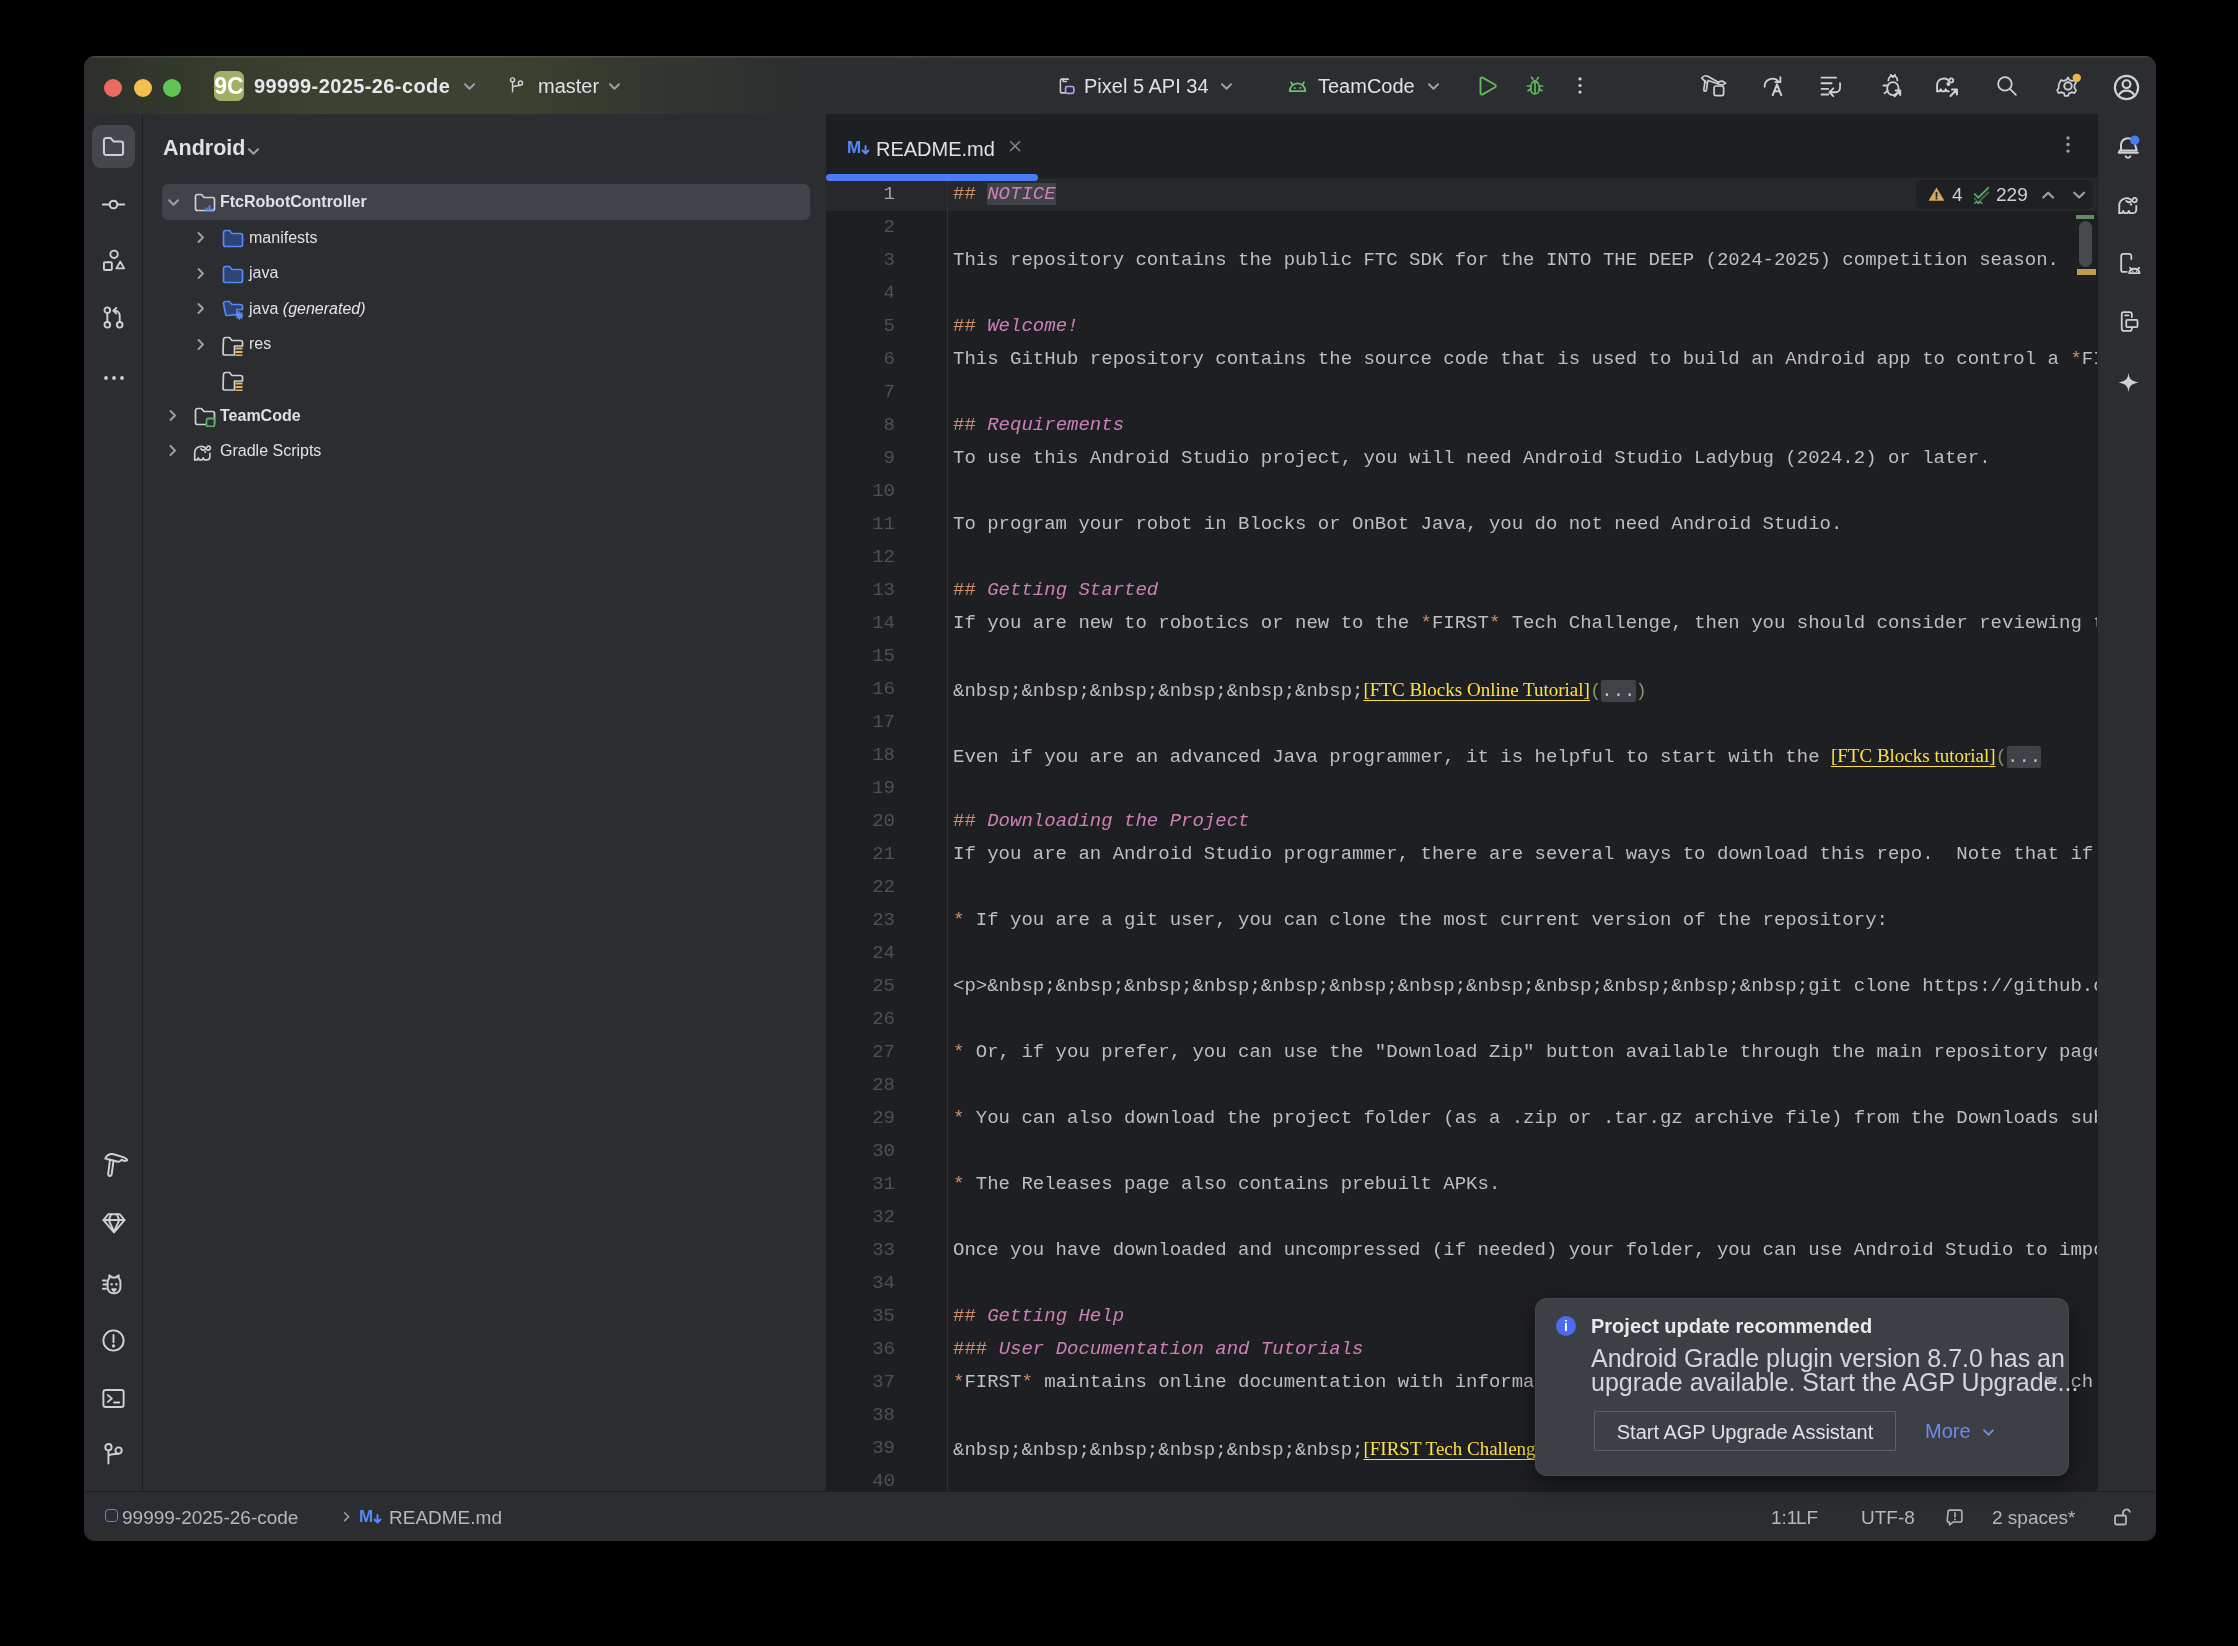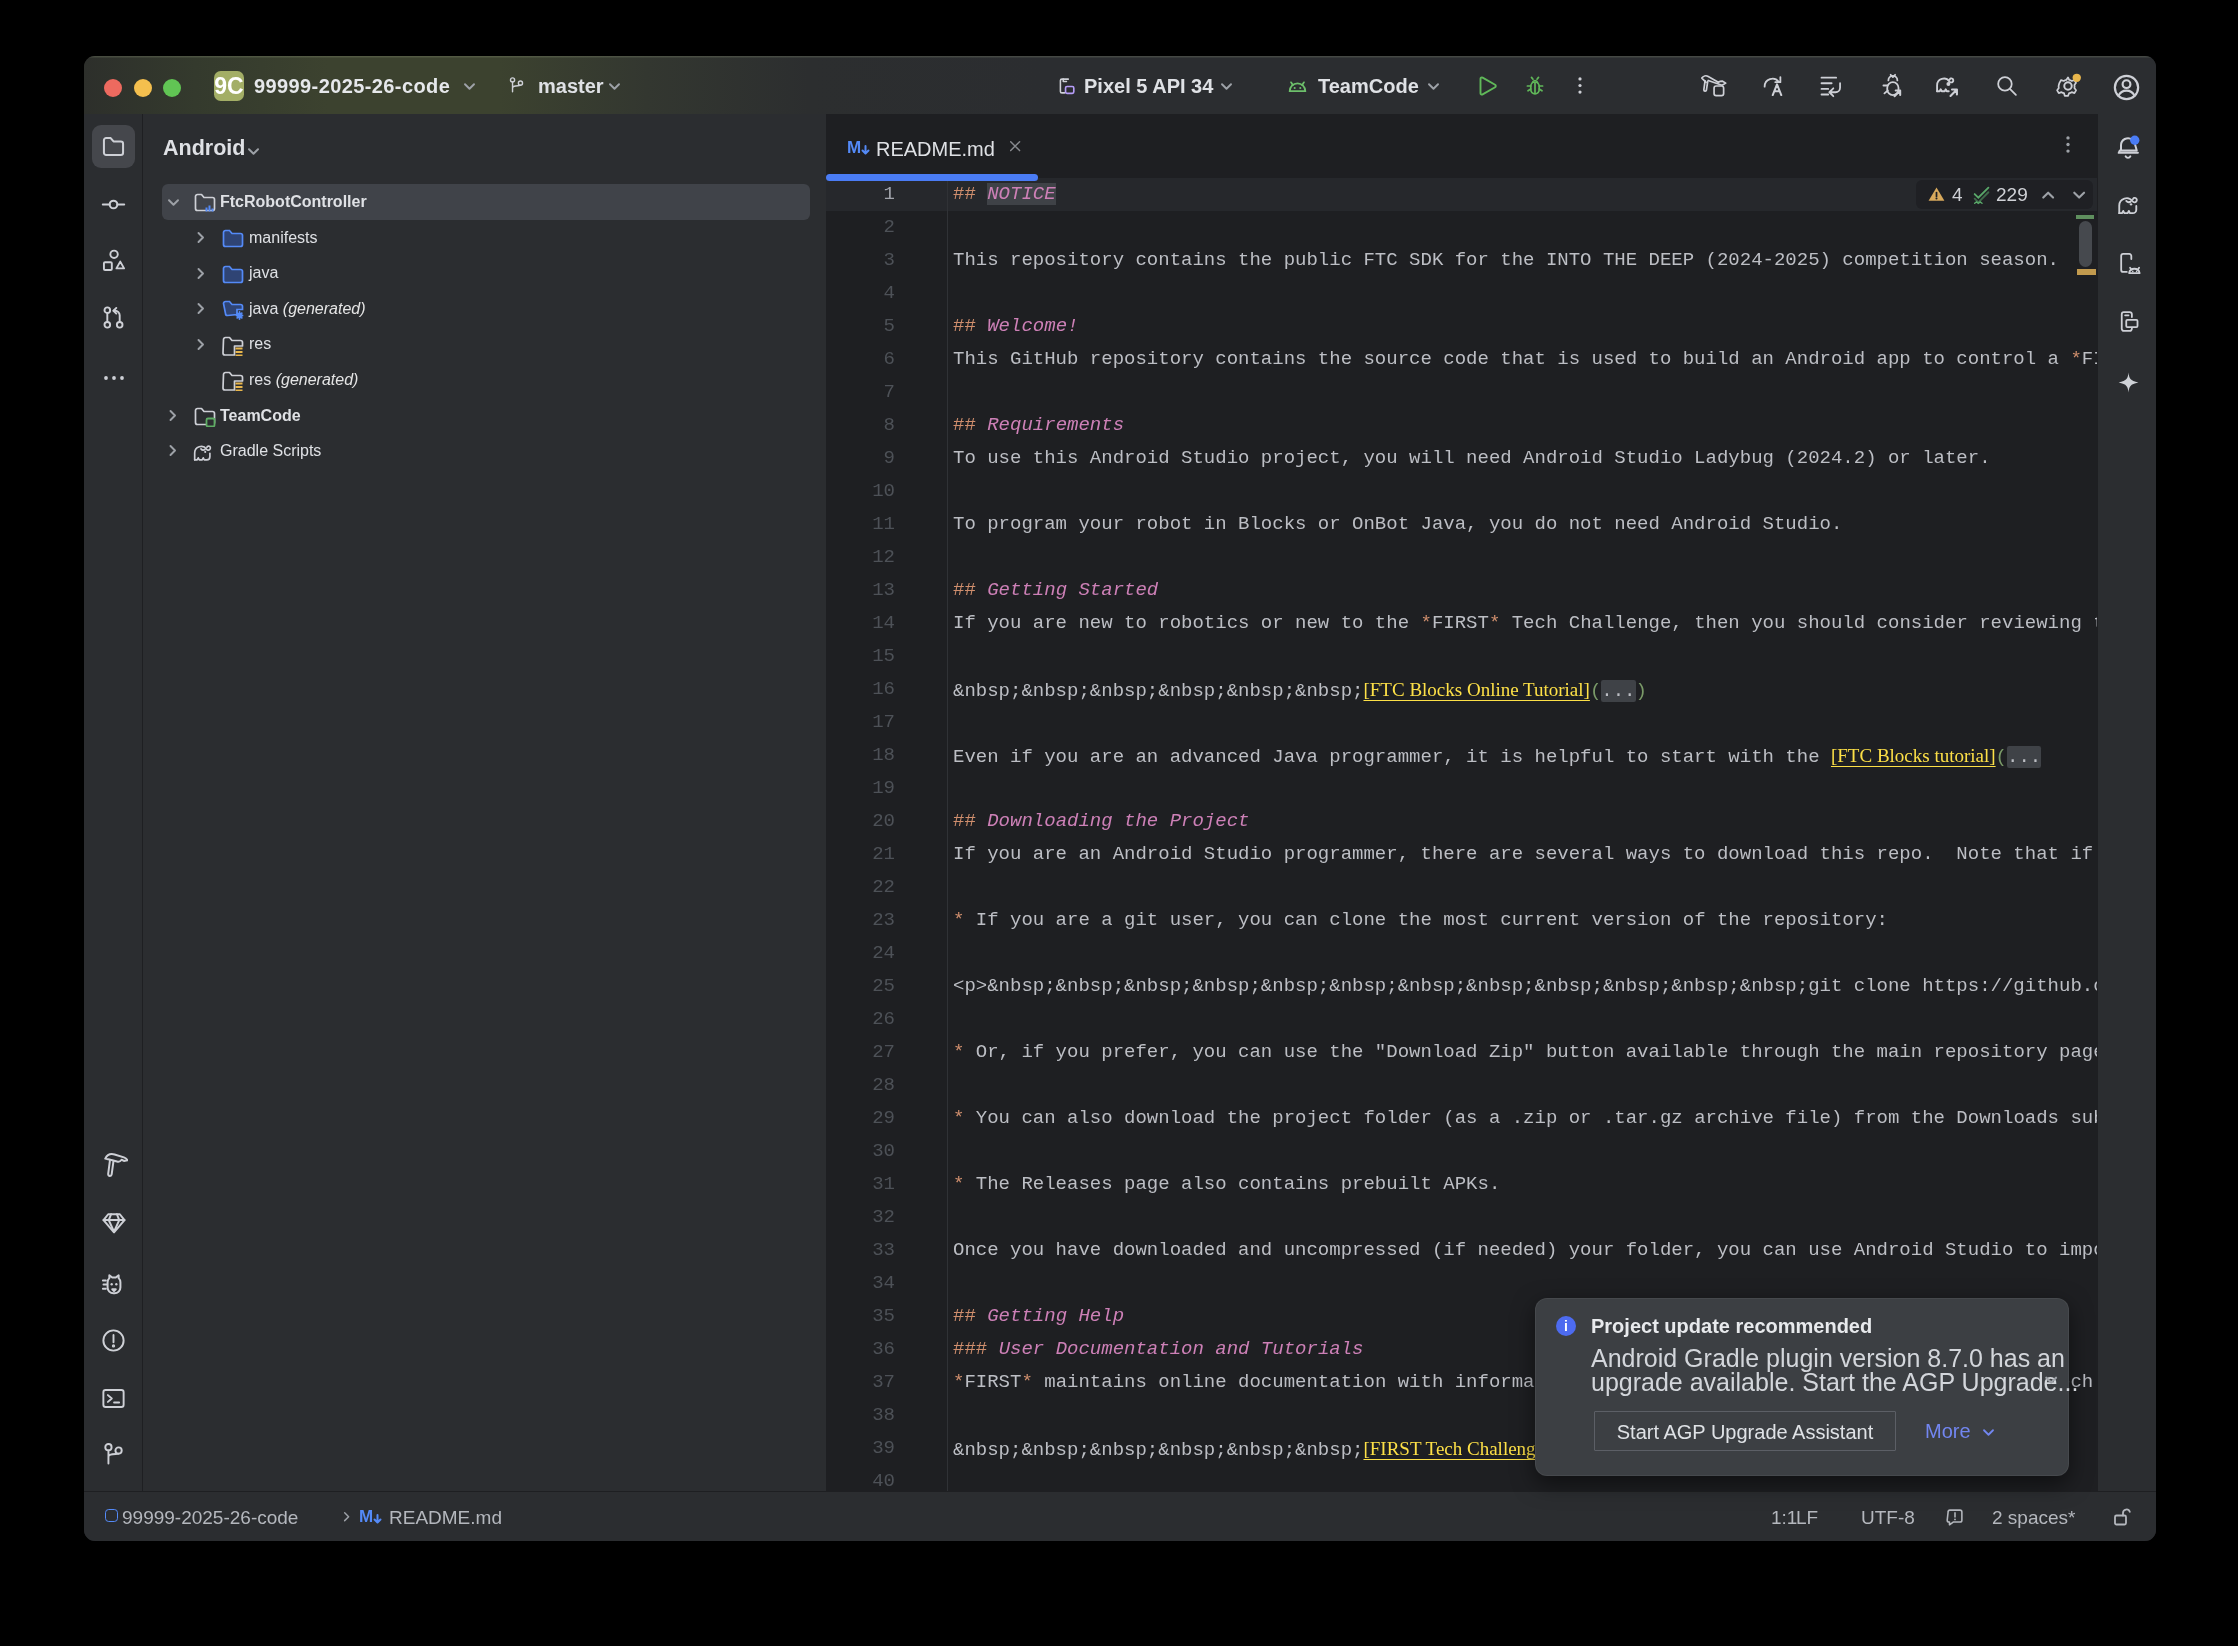--- a/index.html
+++ b/index.html
@@ -6,21 +6,21 @@
 *{box-sizing:border-box;}
 .abs{position:absolute;}
 .ui{font-family:"Liberation Sans",sans-serif;}
 .mono{font-family:"Liberation Mono",monospace;font-size:19px;line-height:33px;white-space:pre;}
 #win{position:absolute;left:84px;top:56px;width:2072px;height:1485px;border-radius:11px;overflow:hidden;background:#1e1f22;}
 #titlebar{position:absolute;left:0;top:0;width:2072px;height:58px;
 background:linear-gradient(90deg,#2d2f2b 0px,#343a2d 111px,#3c422f 244px,#3c422f 415px,#333730 563px,#2c2e2f 725px,#2b2d30 962px,#2b2d30 2072px);
 box-shadow:inset 0 1.5px 0 rgba(205,215,175,0.16);}
 .tl{position:absolute;top:23px;width:18px;height:18px;border-radius:50%;}
 #ttext{position:absolute;left:170px;top:0;height:58px;line-height:61px;font-size:20px;font-weight:bold;color:#e6e8eb;letter-spacing:0.4px;}
-.tsub{font-weight:bold;color:#dfe1e5;}
+.tsub{font-weight:normal;color:#dfe1e5;}
 .chev{stroke:#9da1a7;stroke-width:2.6;fill:none;stroke-linecap:round;stroke-linejoin:round;}
 .icn{stroke:#ced0d6;stroke-width:1.7;fill:none;stroke-linecap:round;stroke-linejoin:round;}
 .icn2{stroke:#ced0d6;stroke-width:1.6;fill:none;stroke-linecap:round;stroke-linejoin:round;}
 #lstrip{position:absolute;left:0;top:58px;width:59px;height:1377px;background:#2b2d30;border-right:0.7px solid #1e1f22;}
 #proj{position:absolute;left:59px;top:58px;width:683px;height:1377px;background:#2b2d30;}
 #editor{position:absolute;left:742px;top:58px;width:1271px;height:1377px;background:#1e1f22;overflow:hidden;}
 #rstrip{position:absolute;left:2013px;top:58px;width:59px;height:1377px;background:#2b2d30;border-left:0.7px solid #1e1f22;}
 #status{position:absolute;left:0;top:1435px;width:2072px;height:50px;background:#2b2d30;border-top:0.7px solid #1e1f22;font-size:19px;color:#b4b7bd;}
 .c-txt{color:#bcbec4;}
 .c-h{color:#cf8e6d;}
@@ -287,21 +287,20 @@
         </g>
       </svg>
     <div class="treerow" style="top:212px;left:106px;">res</div>
 
     <svg class="abs" style="left:78px;top:256px;" width="24" height="21" viewBox="0 0 24 21">
         <path class="icn" d="M2.5 4.5 a2 2 0 0 1 2 -2 h4 l2.5 3 h8.5 a2 2 0 0 1 2 2 v3.5 h-8 V20 h-9.5 a2 2 0 0 1 -2 -2 z" style="stroke-width:1.7"></path>
         <g style="stroke:#e8b64c;stroke-width:2;fill:none">
           <path d="M14.5 13.5 h7 M14.5 17 h7 M14.5 20.5 h7"></path>
         </g>
       </svg>
-    <div class="treerow" style="top:248px;left:106px;">res <span class="gen">(generated)</span></div>
 
     <svg class="abs" style="left:23px;top:294px;" width="15" height="15" viewBox="0 0 20 20">
         <path class="chev" d="M6 4 l6 6 l-6 6"></path>
       </svg>
     <svg class="abs" style="left:50px;top:292px;" width="24" height="21" viewBox="0 0 24 21">
         <path class="icn" d="M2.5 4.5 a2 2 0 0 1 2 -2 h4 l2.5 3 h8.5 a2 2 0 0 1 2 2 v9 a2 2 0 0 1 -2 2 h-15 a2 2 0 0 1 -2 -2 z" style="stroke-width:1.7"></path>
         <rect x="13.5" y="12.5" width="8" height="8" rx="1.5" style="fill:#2b2d30;stroke:#5fad65;stroke-width:1.8"></rect>
       </svg>
     <div class="treerow" style="top:284px;left:77px;font-weight:bold;">TeamCode</div>
 

